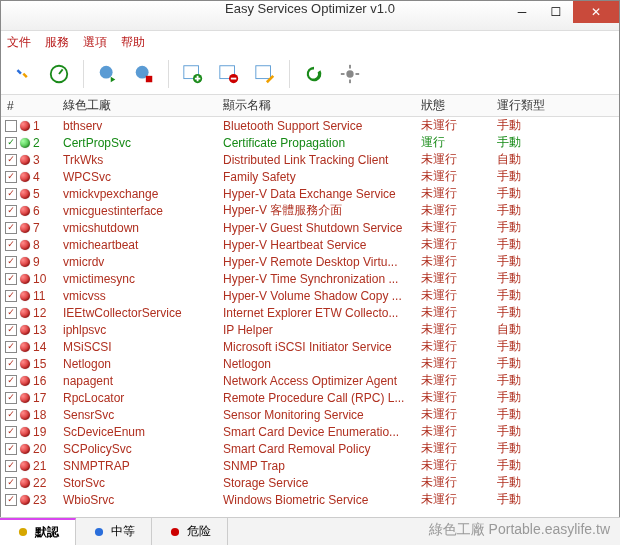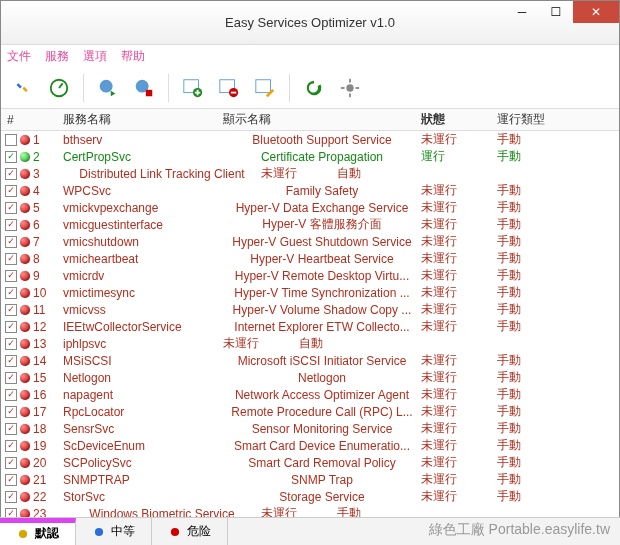--- a/index.html
+++ b/index.html
@@ -1,49 +1,49 @@
 <!DOCTYPE html>
 <html><head>
 <meta charset="utf-8">
 <style>
 * { margin: 0; padding: 0; box-sizing: border-box; font-family: "Microsoft YaHei", "微軟正黑體", Arial, sans-serif; }
 body { background: #fff; width: 620px; height: 545px; overflow: hidden; border: 1px solid #888; }
-.titlebar { height: 44px; background: linear-gradient(#fff,#f0f0f0); display: flex; align-items: center; justify-content: center; position: relative; border-bottom: 1px solid #ddd; }
+.titlebar { height: 30px; background: linear-gradient(#fff,#f0f0f0); display: flex; justify-content: center; position: relative; border-bottom: 1px solid #ddd; }
 .titlebar .title { font-size: 13px; color: #333; }
 .titlebar .ctrls { position: absolute; right: 0; top: 0; display: flex; }
 .titlebar .ctrls div { width: 34px; height: 22px; display: flex; align-items: center; justify-content: center; font-size: 12px; }
 .titlebar .ctrls .close { background: #c94a3b; color: #fff; width: 46px; }
-.menubar { height: 22px; display: flex; align-items: center; padding: 0 6px; font-size: 12px; gap: 14px; color: #ec4899; }
+.menubar { height: 22px; display: flex; align-items: center; padding: 0 6px; font-size: 12px; gap: 14px; color: #b91c1c; }
 .menubar span { cursor: default; }
 .toolbar { height: 42px; display: flex; align-items: center; padding: 0 8px; gap: 8px; border-bottom: 1px solid #ddd; }
 .toolbar .sep { width: 1px; height: 28px; background: #ddd; margin: 0 2px; }
 .tb-btn { width: 28px; height: 28px; display: flex; align-items: center; justify-content: center; border-radius: 3px; }
 .listhdr { height: 22px; display: flex; align-items: center; font-size: 12px; color: #333; border-bottom: 1px solid #ddd; background: #fafafa; }
 .col-num { width: 62px; padding-left: 6px; }
 .col-svc { width: 160px; }
 .col-disp { width: 198px; }
-.col-stat { width: 76px; font-weight: bold; }
+.col-stat { width: 76px; }
 .col-type { flex: 1; }
 .listbody { height: 392px; overflow-y: scroll; font-size: 12px; }
 .row { height: 17px; display: flex; align-items: center; white-space: nowrap; }
 .row > div { overflow: hidden; text-overflow: ellipsis; }
 .c-num { width: 62px; padding-left: 4px; display: flex; align-items: center; gap: 3px; }
 .chk { width: 12px; height: 12px; border: 1px solid #888; display: inline-flex; align-items: center; justify-content: center; font-size: 9px; line-height: 1; background: #fff; }
 .dot { width: 10px; height: 10px; border-radius: 50%; display: inline-block; box-shadow: inset -1px -1px 2px rgba(0,0,0,.3), 0 0 1px rgba(0,0,0,.4); }
 .dot.red { background: radial-gradient(circle at 30% 30%, #ff8a8a, #c00000); }
 .dot.green { background: radial-gradient(circle at 30% 30%, #a6ffa6, #1aa61a); }
 .c-svc { width: 160px; }
-.c-disp { width: 198px; text-align: center; }
+.c-disp { width: 198px; }
 .c-stat { width: 76px; }
 .c-type { flex: 1; }
 .red { color: #b03020; }
 .green { color: #168a16; }
 .tabs { position: absolute; bottom: 0; left: 0; right: 0; height: 28px; display: flex; align-items: center; border-top: 1px solid #ccc; background: #f3f3f3; font-size: 12px; }
 .tab { display: flex; align-items: center; gap: 5px; padding: 4px 16px; border-right: 1px solid #ccc; background: #f3f3f3; height: 100%; }
-.tab.active { background: #fff; font-weight: bold; border-top: 5px solid #d946ef; margin-top: -1px; }
+.tab.active { background: #fff; font-weight: bold; border-top: 2px solid #d946ef; margin-top: -1px; }
 .gear { width: 14px; height: 14px; }
 .footer-brand { position: absolute; right: 10px; bottom: 6px; font-size: 14px; color: #999; }
 ::-webkit-scrollbar { width: 16px; }
 ::-webkit-scrollbar-track { background: #f0f0f0; }
 ::-webkit-scrollbar-thumb { background: #c8c8c8; border: 1px solid #aaa; }
 </style>
 </head>
 <body>
 
 <div class="titlebar">
@@ -123,21 +123,21 @@
           <rect x="11" y="18" width="2" height="4"></rect>
           <rect x="2" y="11" width="4" height="2"></rect>
           <rect x="18" y="11" width="4" height="2"></rect>
         </g>
       </svg>
     </div>
 </div>
 
 <div class="listhdr">
   <div class="col-num">#</div>
-  <div class="col-svc">服務名稱</div>
+  <div class="col-svc">綠色工廠</div>
   <div class="col-disp">顯示名稱</div>
   <div class="col-stat">狀態</div>
   <div class="col-type">運行類型</div>
 </div>
 
 <div class="listbody" id="listbody">
     <div class="row red">
       <div class="c-num">
         <span class="chk"></span>
         <span class="dot red"></span>
@@ -158,20 +158,21 @@
       <div class="c-disp">Certificate Propagation</div>
       <div class="c-stat">運行</div>
       <div class="c-type">手動</div>
     </div>
     <div class="row red">
       <div class="c-num">
         <span class="chk">✓</span>
         <span class="dot red"></span>
         <span>3</span>
       </div>
+      <div class="c-svc">TrkWks</div>
       <div class="c-disp">Distributed Link Tracking Client</div>
       <div class="c-stat">未運行</div>
       <div class="c-type">自動</div>
     </div>
     <div class="row red">
       <div class="c-num">
         <span class="chk">✓</span>
         <span class="dot red"></span>
         <span>4</span>
       </div>
@@ -268,20 +269,21 @@
       <div class="c-stat">未運行</div>
       <div class="c-type">手動</div>
     </div>
     <div class="row red">
       <div class="c-num">
         <span class="chk">✓</span>
         <span class="dot red"></span>
         <span>13</span>
       </div>
       <div class="c-svc">iphlpsvc</div>
+      <div class="c-disp">IP Helper</div>
       <div class="c-stat">未運行</div>
       <div class="c-type">自動</div>
     </div>
     <div class="row red">
       <div class="c-num">
         <span class="chk">✓</span>
         <span class="dot red"></span>
         <span>14</span>
       </div>
       <div class="c-svc">MSiSCSI</div>
@@ -376,20 +378,21 @@
       <div class="c-disp">Storage Service</div>
       <div class="c-stat">未運行</div>
       <div class="c-type">手動</div>
     </div>
     <div class="row red">
       <div class="c-num">
         <span class="chk">✓</span>
         <span class="dot red"></span>
         <span>23</span>
       </div>
+      <div class="c-svc">WbioSrvc</div>
       <div class="c-disp">Windows Biometric Service</div>
       <div class="c-stat">未運行</div>
       <div class="c-type">手動</div>
     </div>
   </div>
 
 <div class="tabs">
   <div class="tab active">
       <svg class="gear" viewBox="0 0 24 24">
         <circle cx="12" cy="12" r="7" fill="#d6a700"></circle>

